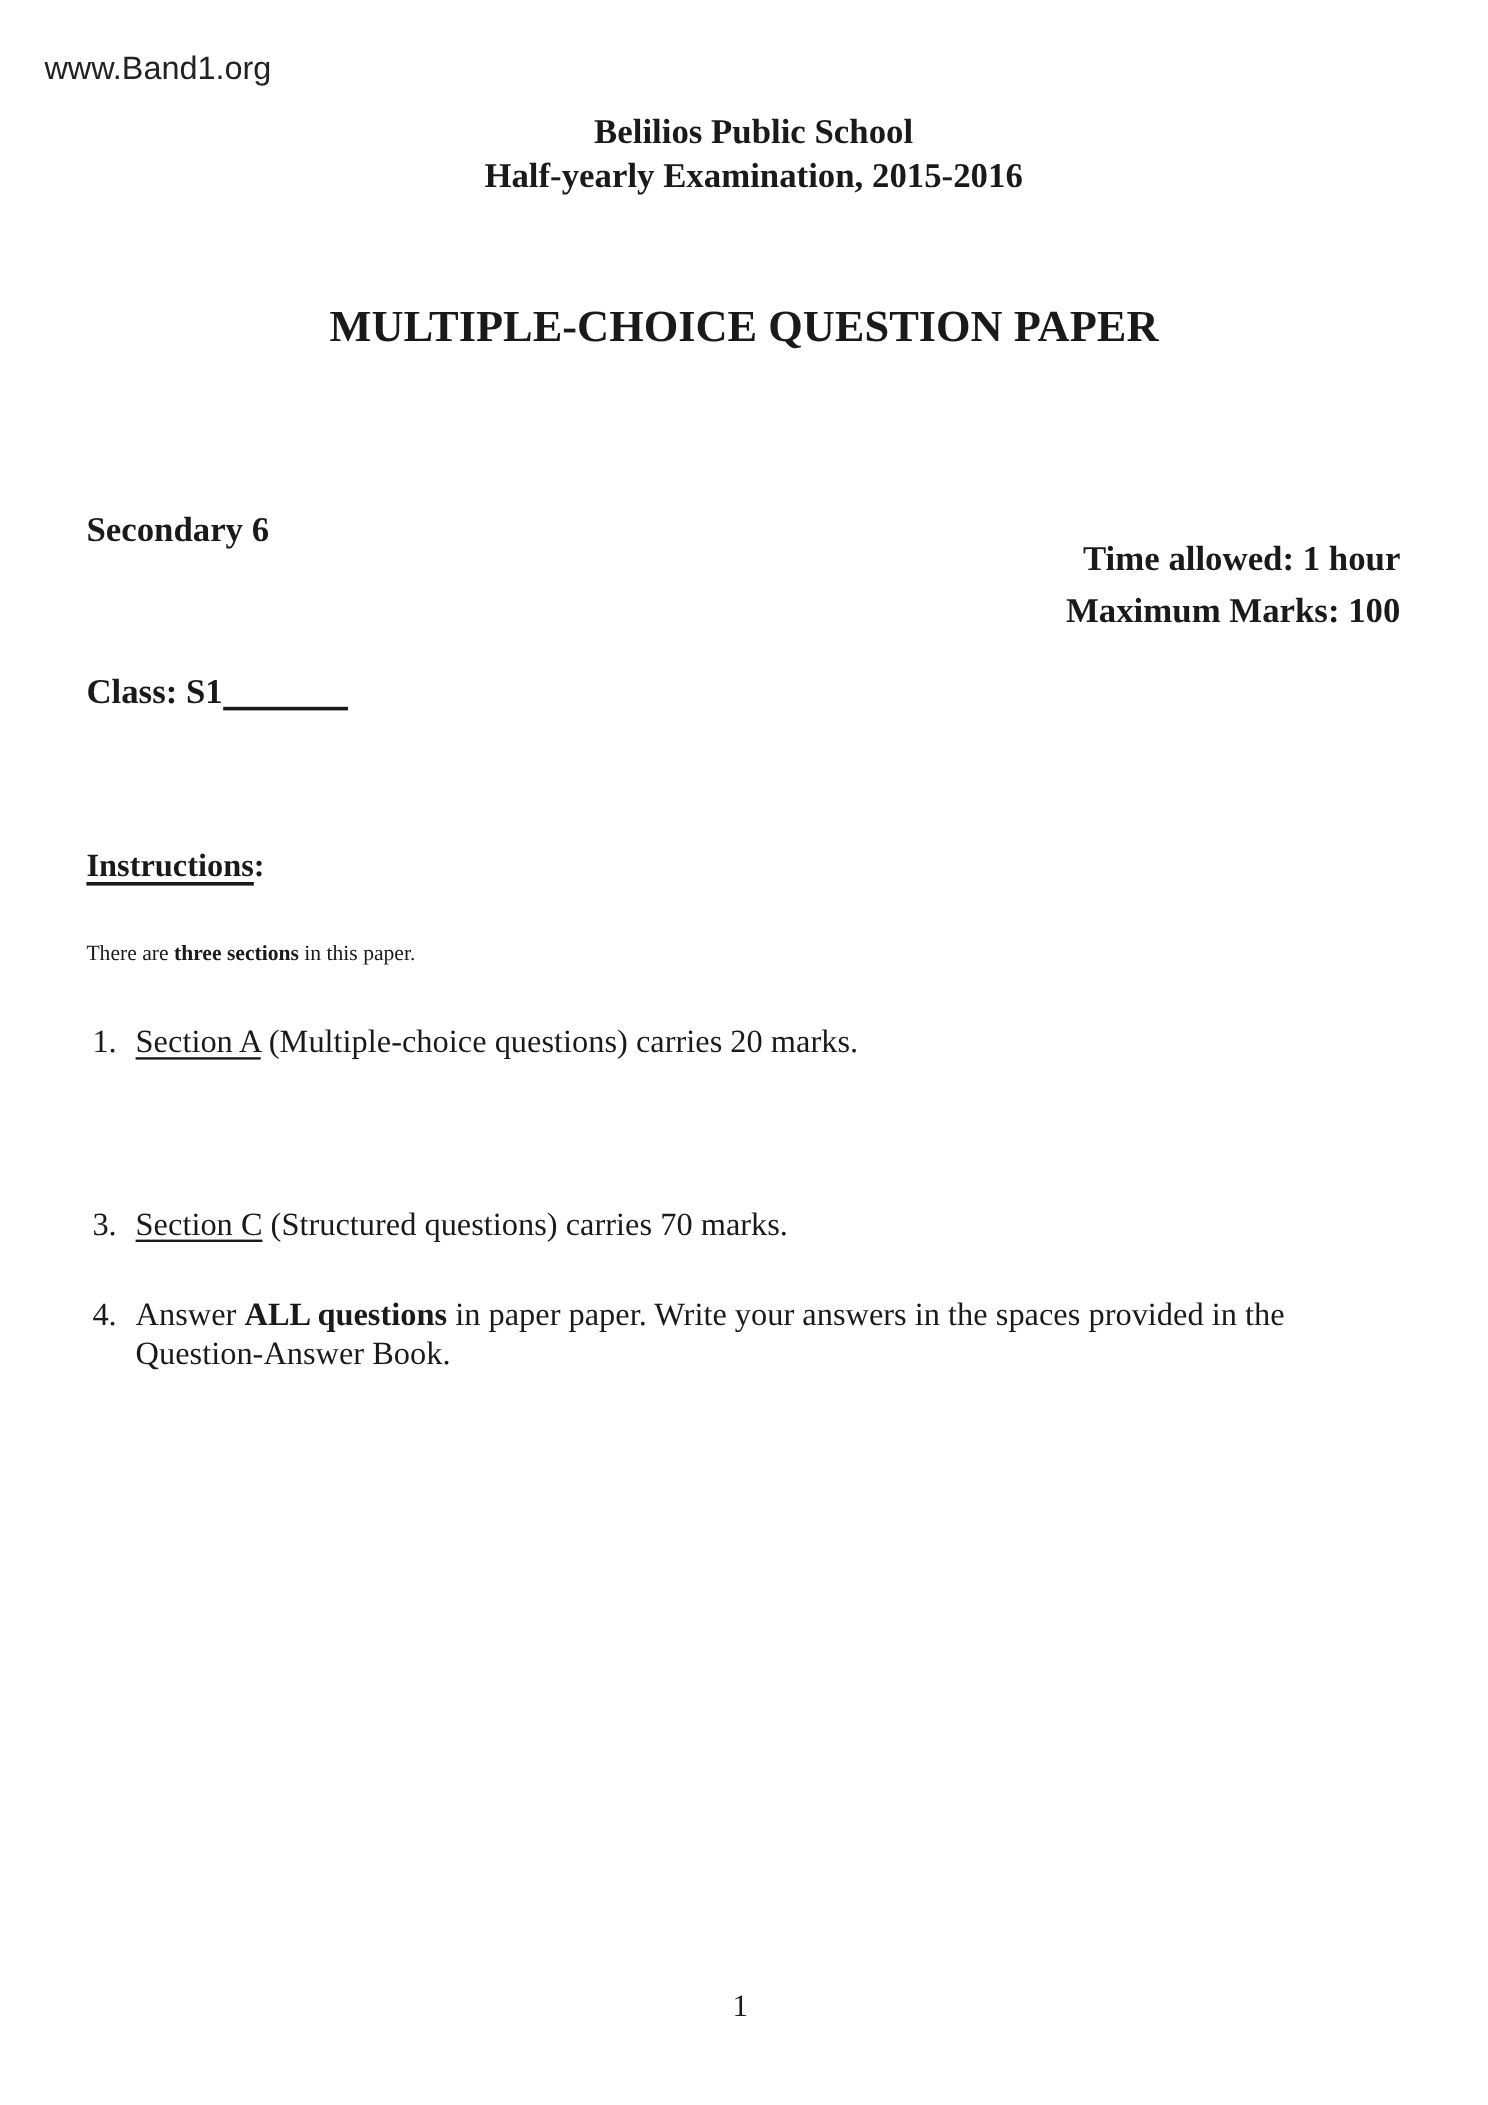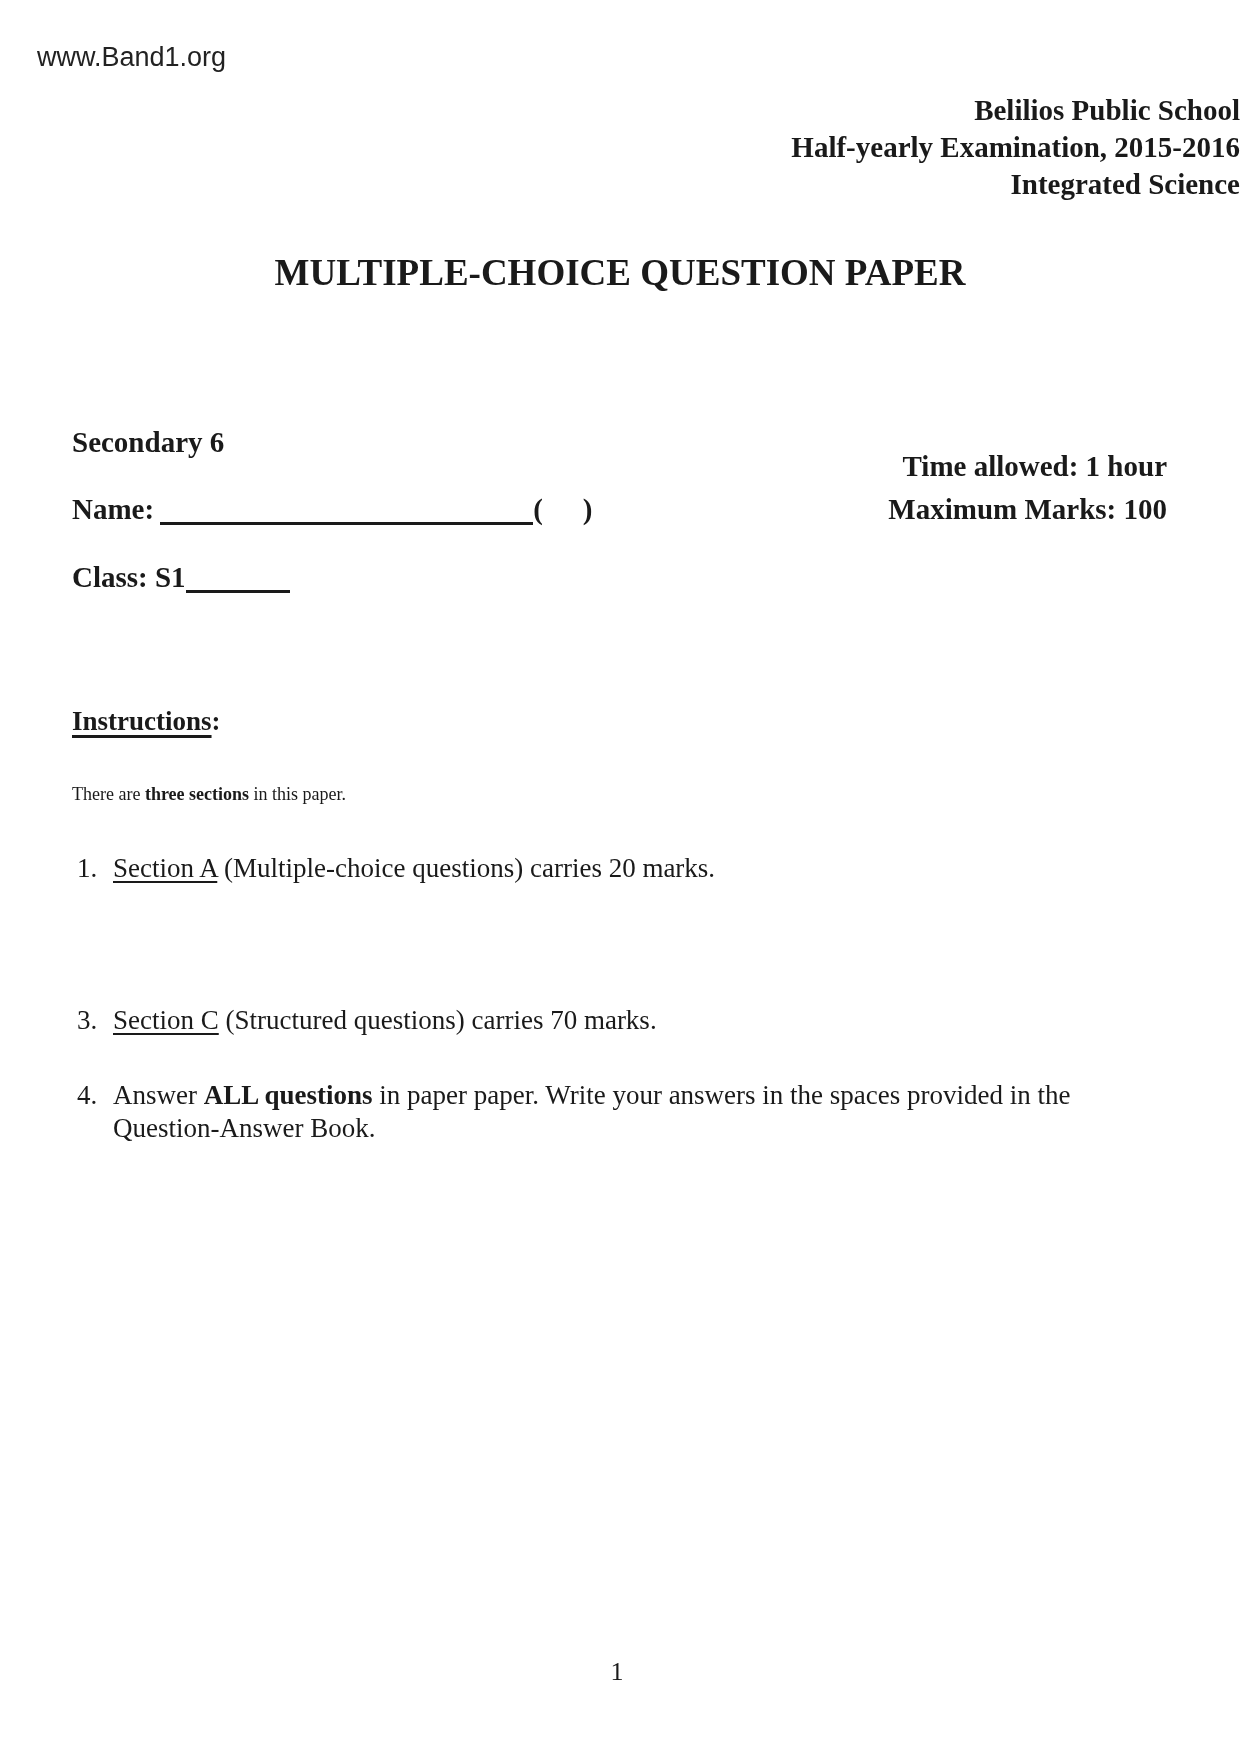--- a/index.html
+++ b/index.html
@@ -19,21 +19,21 @@
     top: 25px;
     font-family: "Liberation Sans", sans-serif;
     font-size: 27px;
     line-height: 32px;
     color: #222;
   }
   .school-head {
     position: absolute;
     left: 0; right: 0;
     top: 76px;
-    text-align: right;
+    text-align: center;
     font-weight: bold;
     font-size: 29px;
     line-height: 37px;
     padding-left: 16px;
   }
   .paper-title {
     position: absolute;
     left: 0; right: 0;
     top: 236px;
     margin: 0;
@@ -109,31 +109,27 @@
 </head>
 <body>
 
 <div class="page">
 
   <div class="watermark">www.Band1.org</div>
 
   <div class="school-head">
     <div>Belilios Public School</div>
     <div>Half-yearly Examination, 2015-2016</div>
-    <div>Integrated Science</div>
   </div>
 
   <h1 class="paper-title">MULTIPLE-CHOICE QUESTION PAPER</h1>
 
   <div class="hrow row-secondary">Secondary 6</div>
   <div class="hrow row-time">Time allowed: 1 hour</div>
 
-  <div class="hrow row-name">
-    <span>Name:</span><span class="blank blank-name"></span><span>(</span><span class="paren-gap"></span><span>)</span>
-  </div>
   <div class="hrow row-marks">Maximum Marks: 100</div>
 
   <div class="hrow row-class">
     <span>Class: S1</span><span class="blank blank-class"></span>
   </div>
 
   <div class="instr-head">
     <span class="u-word">Instructions</span><span>:</span>
   </div>
 

